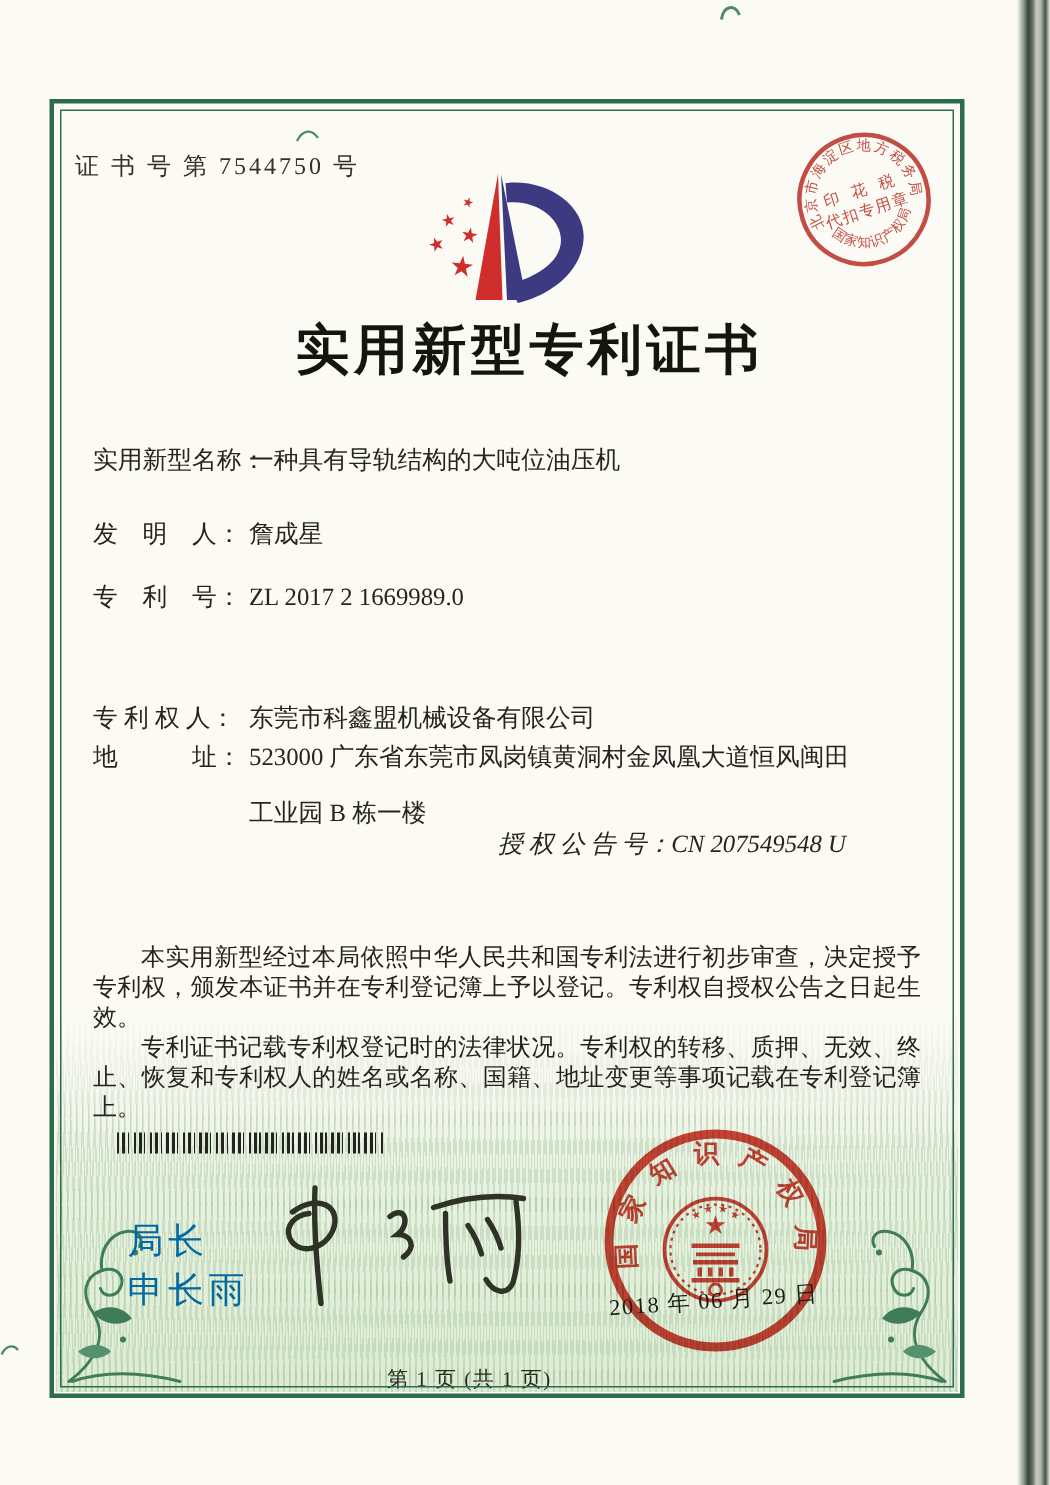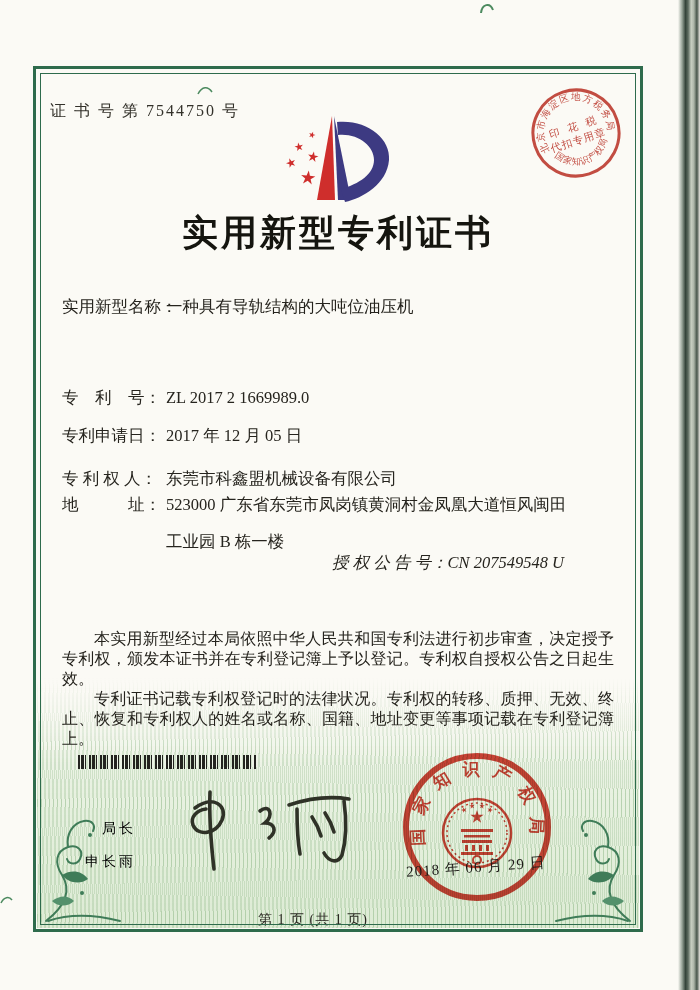--- a/index.html
+++ b/index.html
@@ -19,31 +19,31 @@
       linear-gradient(to bottom, rgba(228,239,221,0), rgba(228,239,221,.85) 45%, rgba(219,234,210,.95));
     -webkit-mask-image:linear-gradient(to bottom,transparent 0,#000 85px);
     mask-image:linear-gradient(to bottom,transparent 0,#000 85px);}
   .flourish{position:absolute;bottom:4px;z-index:1;}
   .flourish.left{left:2px;}
   .flourish.right{right:2px;transform:scaleX(-1);}
   .cert-no{position:absolute;left:14px;top:32px;font-size:16px;letter-spacing:2px;color:#33312a;white-space:nowrap;}
   .logo{position:absolute;left:234px;top:39px;}
   .tax-stamp{position:absolute;left:492px;top:16px;mix-blend-mode:multiply;opacity:.9;}
   .title{position:absolute;left:0;top:140px;width:100%;text-align:center;
-         font-size:36px;font-weight:600;letter-spacing:3px;color:#15150f;white-space:nowrap;}
+         font-size:36px;font-weight:600;letter-spacing:3px;color:#15150f;white-space:nowrap;padding-left:15px;}
   .row{position:absolute;left:26px;white-space:nowrap;font-size:16.5px;color:#26241e;}
   .row .lab{display:inline-block;width:104px;}
   .row.addr2{left:130px;}
   .row.grantno{left:296px;font-style:italic;}
   .paras{position:absolute;left:26px;top:520px;width:552px;font-size:16px;line-height:20px;
          text-align:justify;color:#25231d;margin-top:40px;}
   .paras p{margin:0;text-indent:2em;}
   .barcode{position:absolute;left:42px;top:686px;width:178px;height:14px;z-index:2;
     background:repeating-linear-gradient(90deg,#23231f 0 1.6px,rgba(0,0,0,0) 1.6px 3.4px,#23231f 3.4px 5.6px,rgba(0,0,0,0) 5.6px 7px,#23231f 7px 7.8px,rgba(0,0,0,0) 7.8px 11px);}
-  .director{position:absolute;left:49px;top:743px;font-size:14px;line-height:33px;letter-spacing:3px;z-index:2;color:#000000;text-align:right;}
+  .director{position:absolute;left:49px;top:743px;font-size:24px;line-height:33px;letter-spacing:3px;z-index:2;color:#0369a1;}
   .signature{position:absolute;left:129px;top:714px;z-index:2;}
   .seal{position:absolute;left:362px;top:679px;z-index:3;mix-blend-mode:multiply;opacity:.95;}
   .seal-date{position:absolute;left:370px;top:789px;z-index:4;font-size:15px;letter-spacing:1px;
              color:#1c1b17;transform:rotate(-4deg);white-space:nowrap;}
   .footer{position:absolute;left:0;top:842px;width:100%;text-align:center;font-size:14px;
           letter-spacing:1px;z-index:2;color:#2a2822;padding-right:50px;box-sizing:border-box;}
   .speck{position:absolute;}
 </style>
 </head>
 <body>
@@ -113,25 +113,25 @@
         <text x="0" y="-3" text-anchor="middle" font-size="10.5" letter-spacing="3">印 花 税</text>
         <text x="0" y="11" text-anchor="middle" font-size="10.5" letter-spacing="1">代扣专用章</text>
       </g>
     </svg>
 
     <div class="title">实用新型专利证书</div>
 
     <div class="row" style="top:227px">
       <span class="lab">实用新型名称：</span><span>一种具有导轨结构的大吨位油压机</span>
     </div>
+    <div class="row" style="top:276px">
+      <span class="lab">发　明　人：</span><span>詹成星</span>
+    </div>
     <div class="row" style="top:318px">
       <span class="lab">专　利　号：</span><span>ZL 2017 2 1669989.0</span>
-    </div>
-    <div class="row" style="top:356px">
-      <span class="lab">专利申请日：</span><span>2017 年 12 月 05 日</span>
     </div>
     <div class="row" style="top:399px">
       <span class="lab">专 利 权 人：</span><span>东莞市科鑫盟机械设备有限公司</span>
     </div>
     <div class="row" style="top:425px">
       <span class="lab">地　　　址：</span><span>523000 广东省东莞市凤岗镇黄洞村金凤凰大道恒风闽田</span>
     </div>
     <div class="row addr2" style="top:462px">
       <span>工业园 B 栋一楼</span>
     </div>

